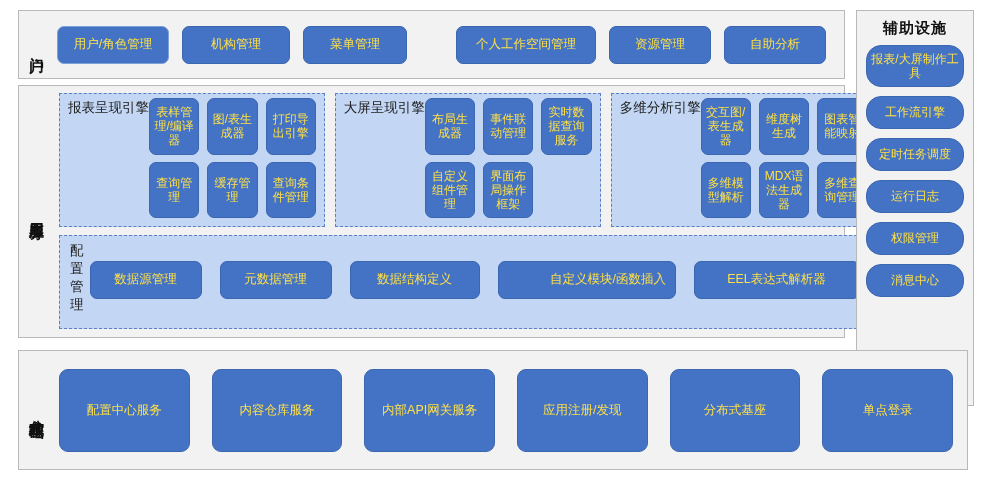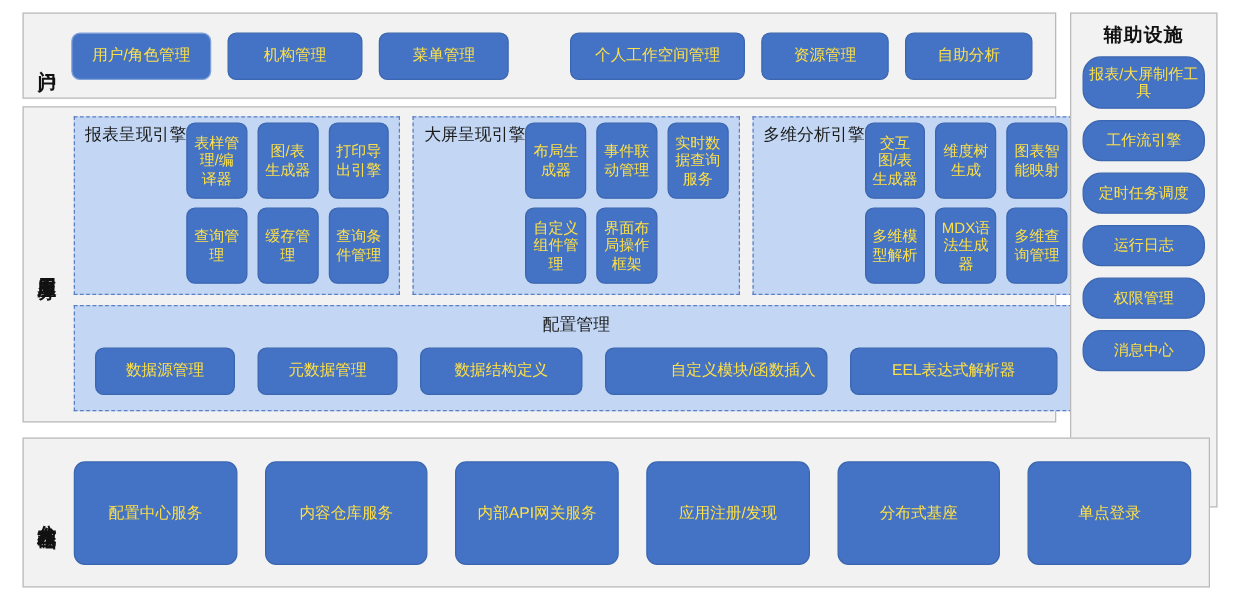--- a/index.html
+++ b/index.html
@@ -113,21 +113,20 @@
   }
   .engine-grid .btn{font-size:12px;}
 
   .config{
     flex:1;
     background:#c3d7f5;
     border:1px dashed #5b7fc4;
     box-sizing:border-box;
     padding:4px 10px 9px 10px;
     display:flex;
-    flex-direction:column;
   }
   .config-title{
     text-align:center;
     font-size:13.5px;
     color:#1a1a1a;
     padding:2px 0 5px 0;
   }
   .config-row{
     flex:1;
     display:flex;

